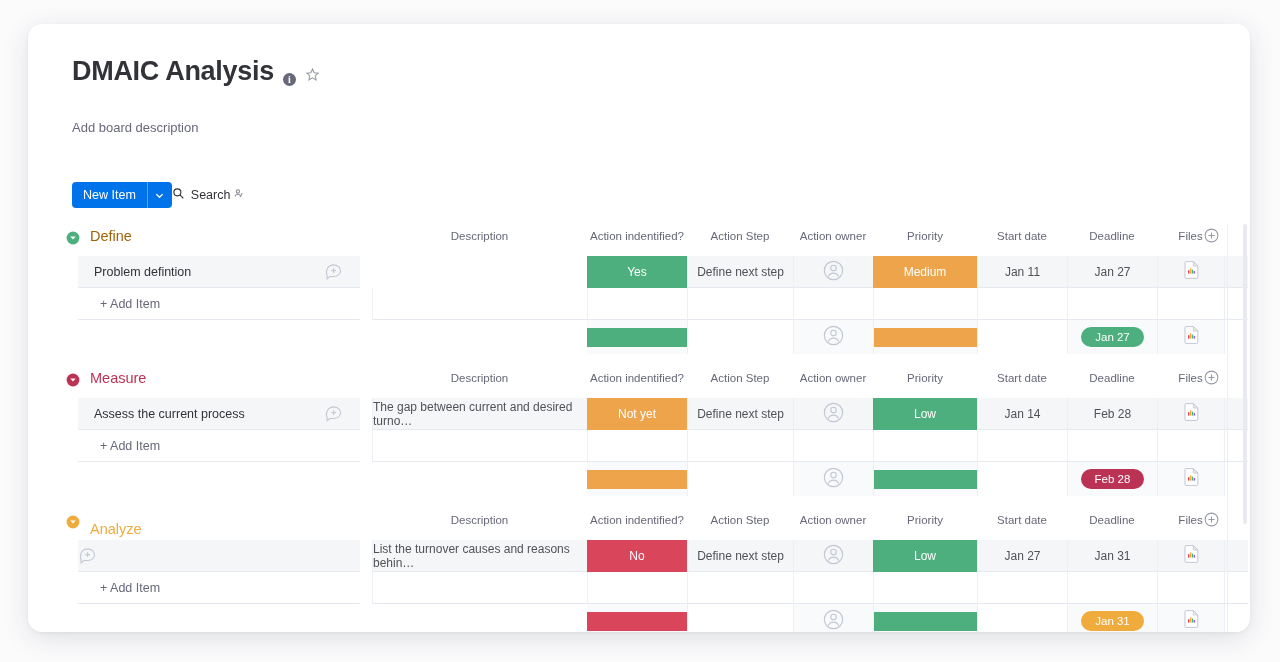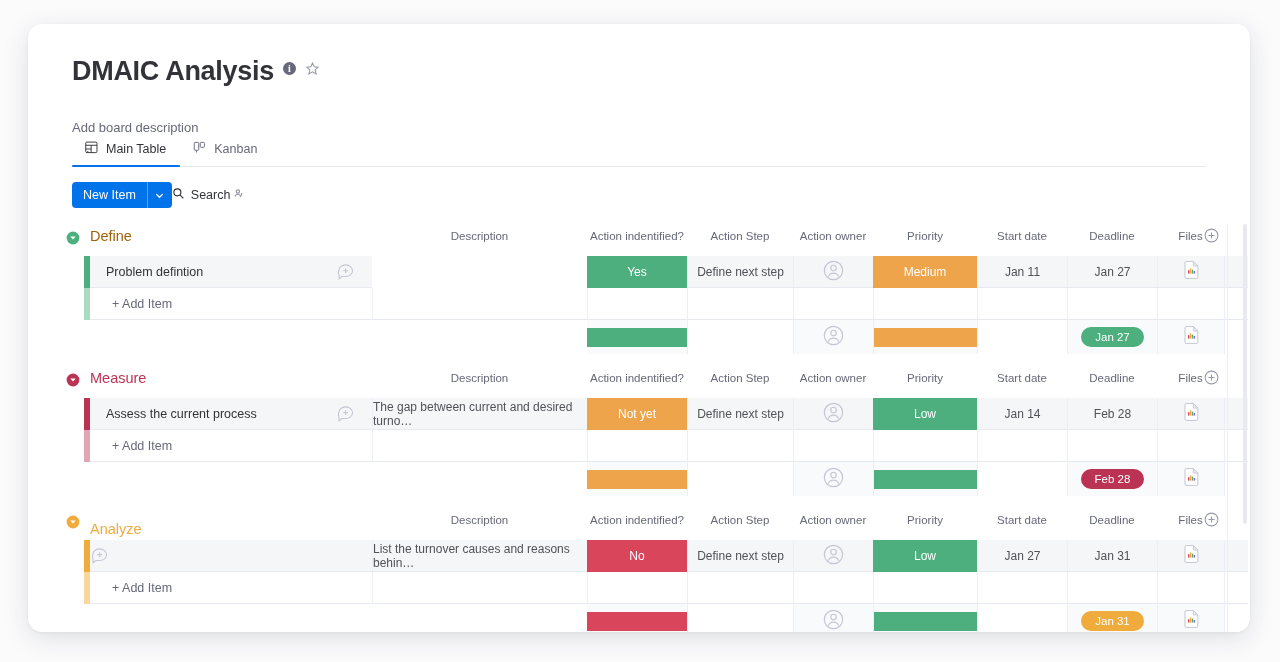--- a/index.html
+++ b/index.html
@@ -15,21 +15,21 @@
     width: 1222px; height: 608px;
     background: #ffffff;
     border-radius: 14px;
     box-shadow: 0 6px 26px rgba(30,35,60,0.13), 0 1px 3px rgba(30,35,60,0.06);
     overflow: hidden;
   }
   #inner { position: absolute; left: 0; top: 0; width: 1222px; height: 608px; overflow: hidden; }
 
   
   .board-head { position: absolute; left: 44px; top: 32px; }
-  .title-row { display: flex; align-items: flex-start; gap: 9px; }
+  .title-row { display: flex; align-items: flex-end; gap: 9px; }
   .board-title {
     font-size: 27px; font-weight: bold; color: #323338; letter-spacing: -0.3px;
     line-height: 30px;
   }
   .info-icon {
     width: 13px; height: 13px; border-radius: 50%;
     background: #676879; color: #fff; font-size: 10px; font-weight: bold;
     display: flex; align-items: center; justify-content: center;
     font-family: "Liberation Serif", serif; margin-top: 6px;
   }
@@ -86,21 +86,21 @@
     text-align: center; cursor: pointer; white-space: nowrap;
   }
   .add-col {
     position: absolute; left: 1176px; top: 4px; width: 15px; height: 15px;
     cursor: pointer;
   }
 
   .row { position: relative; height: 32px; }
   .row .bar { position: absolute; left: 56px; top: 0; width: 6px; height: 32px; }
   .row .namecell {
-    position: absolute; left: 62px; top: 0; height: 32px; width: 282px;
+    position: absolute; left: 50px; top: 0; height: 32px; width: 282px;
     background: #f5f6f8; border-bottom: 1px solid #e6e9ef;
     display: flex; align-items: center;
   }
   .row .namecell.plain { background: #ffffff; }
   .row .nametext {
     font-size: 12.5px; color: #323338; padding-left: 16px; flex: 1;
     white-space: nowrap; overflow: hidden; text-overflow: ellipsis;
   }
   .row .addtext { font-size: 12.5px; color: #676879; padding-left: 22px; }
   .bubble { width: 20px; height: 20px; margin-right: 16px; cursor: pointer; }
@@ -151,44 +151,20 @@
       <div class="info-icon">i</div>
       <div class="star-icon">
         <svg width="15" height="15" viewBox="0 0 24 24" fill="none" stroke="#9699a6" stroke-width="1.7">
           <polygon points="12,3.3 14.7,9.2 21,10 16.4,14.3 17.7,20.6 12,17.4 6.3,20.6 7.6,14.3 3,10 9.3,9.2"></polygon>
         </svg>
       </div>
     </div>
   </div>
   <div class="board-desc">Add board description</div>
 
-  <div class="tabs">
-    <div class="tab active">
-      <span>
-        <svg width="15" height="15" viewBox="0 0 20 20" fill="none" stroke="#323338" stroke-width="1.25">
-          <rect x="2.3" y="2.8" width="15" height="14" rx="1.6"></rect>
-          <line x1="2.3" y1="7" x2="17.3" y2="7"></line>
-          <line x1="9.5" y1="7" x2="9.5" y2="16.8"></line>
-          <line x1="2.3" y1="12" x2="9.5" y2="12"></line>
-          <path d="M3.4 16.3 L5.1 14.6 L6.8 16.3 Z" fill="#323338" stroke="none"></path>
-        </svg>
-      </span>
-      <span>Main Table</span>
-    </div>
-    <div class="tab">
-      <span>
-        <svg width="15" height="15" viewBox="0 0 20 20" fill="none" stroke="#676879" stroke-width="1.25">
-          <rect x="3" y="3.2" width="6" height="10.5" rx="1.2"></rect>
-          <rect x="11" y="3.2" width="5.6" height="6.6" rx="1.2"></rect>
-          <line x1="6" y1="13.7" x2="6" y2="16.6"></line>
-        </svg>
-      </span>
-      <span>Kanban</span>
-    </div>
-  </div>
 
   <div class="toolbar">
     <div class="newitem">
       <div class="lbl">New Item</div>
       <div class="sep"></div>
       <div class="caret">
         <svg width="11" height="11" viewBox="0 0 12 12" fill="none" stroke="#fff" stroke-width="1.5">
           <polyline points="2.5,4.5 6,8 9.5,4.5"></polyline>
         </svg>
       </div>

